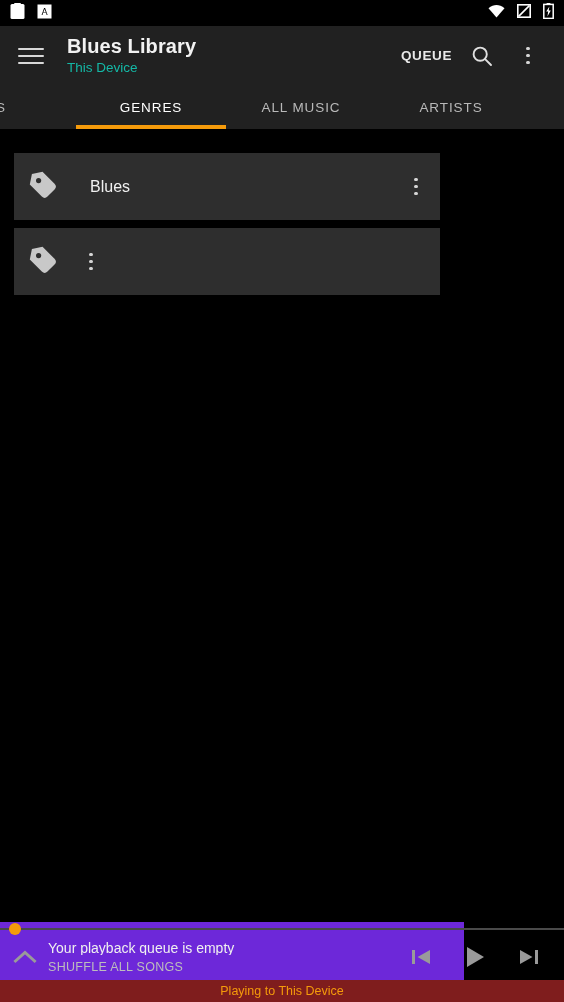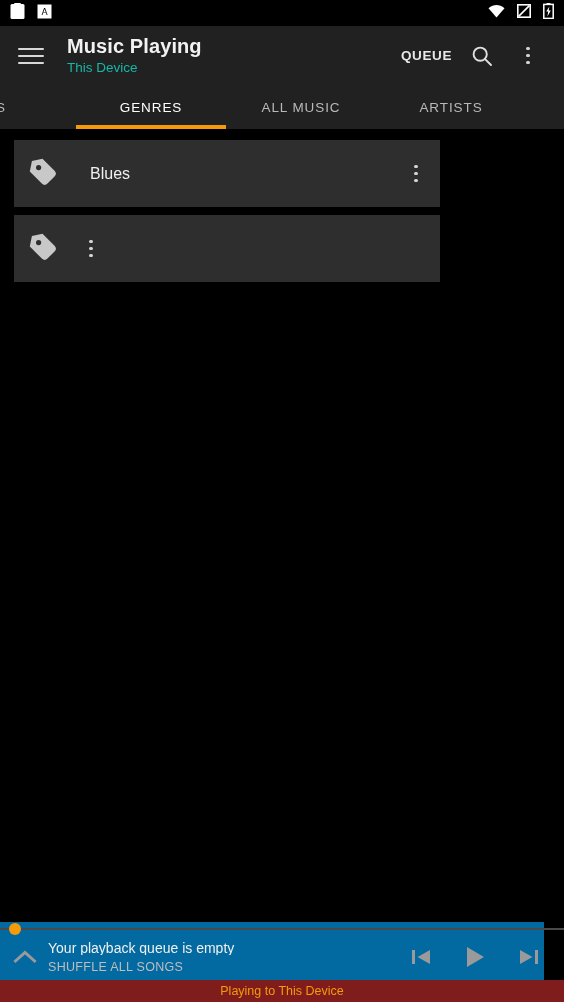--- a/index.html
+++ b/index.html
@@ -166,21 +166,21 @@
   .tab.active .underline { display: block; }
 
   
   .list {
     position: absolute;
     top: 129px;
     left: 0;
     width: 456px;
     bottom: 80px;
     background: #000000;
-    padding-top: 11px;
+    padding-top: 24px;
     box-sizing: border-box;
   }
   .row {
     position: relative;
     margin: 0 16px 8px 14px;
     height: 67px;
     background: #2e2e2e;
     display: flex;
     align-items: center;
     cursor: pointer;
@@ -212,23 +212,23 @@
     justify-content: center;
     flex: 0 0 auto;
     cursor: pointer;
   }
 
   
   .player {
     position: absolute;
     left: 0;
     bottom: 22px;
-    width: 544px;
+    width: 464px;
     height: 58px;
-    background: #0369a1;
+    background: #6d28d9;
   }
   .seek {
     position: absolute;
     top: 0; left: 0;
     width: 564px;
     height: 14px;
   }
   .seek-track {
     position: absolute;
     top: 6px; left: 0;
@@ -361,21 +361,21 @@
     </div>
   </div>
 
   <div class="toolbar">
     <div class="hamburger">
       <span></span>
       <span></span>
       <span></span>
     </div>
     <div class="titles">
-      <div class="title">Music Playing</div>
+      <div class="title">Blues Library</div>
       <div class="subtitle">This Device</div>
     </div>
     <div class="toolbar-actions">
       <div class="queue-btn">QUEUE</div>
       <div class="icon-btn">
         <svg width="22" height="22" viewBox="0 0 22 22">
           <circle cx="9.2" cy="9.2" r="6.6" fill="none" stroke="#e0e0e0" stroke-width="1.9"></circle>
           <line x1="14.1" y1="14.1" x2="20" y2="20" stroke="#e0e0e0" stroke-width="1.9" stroke-linecap="round"></line>
         </svg>
       </div>

